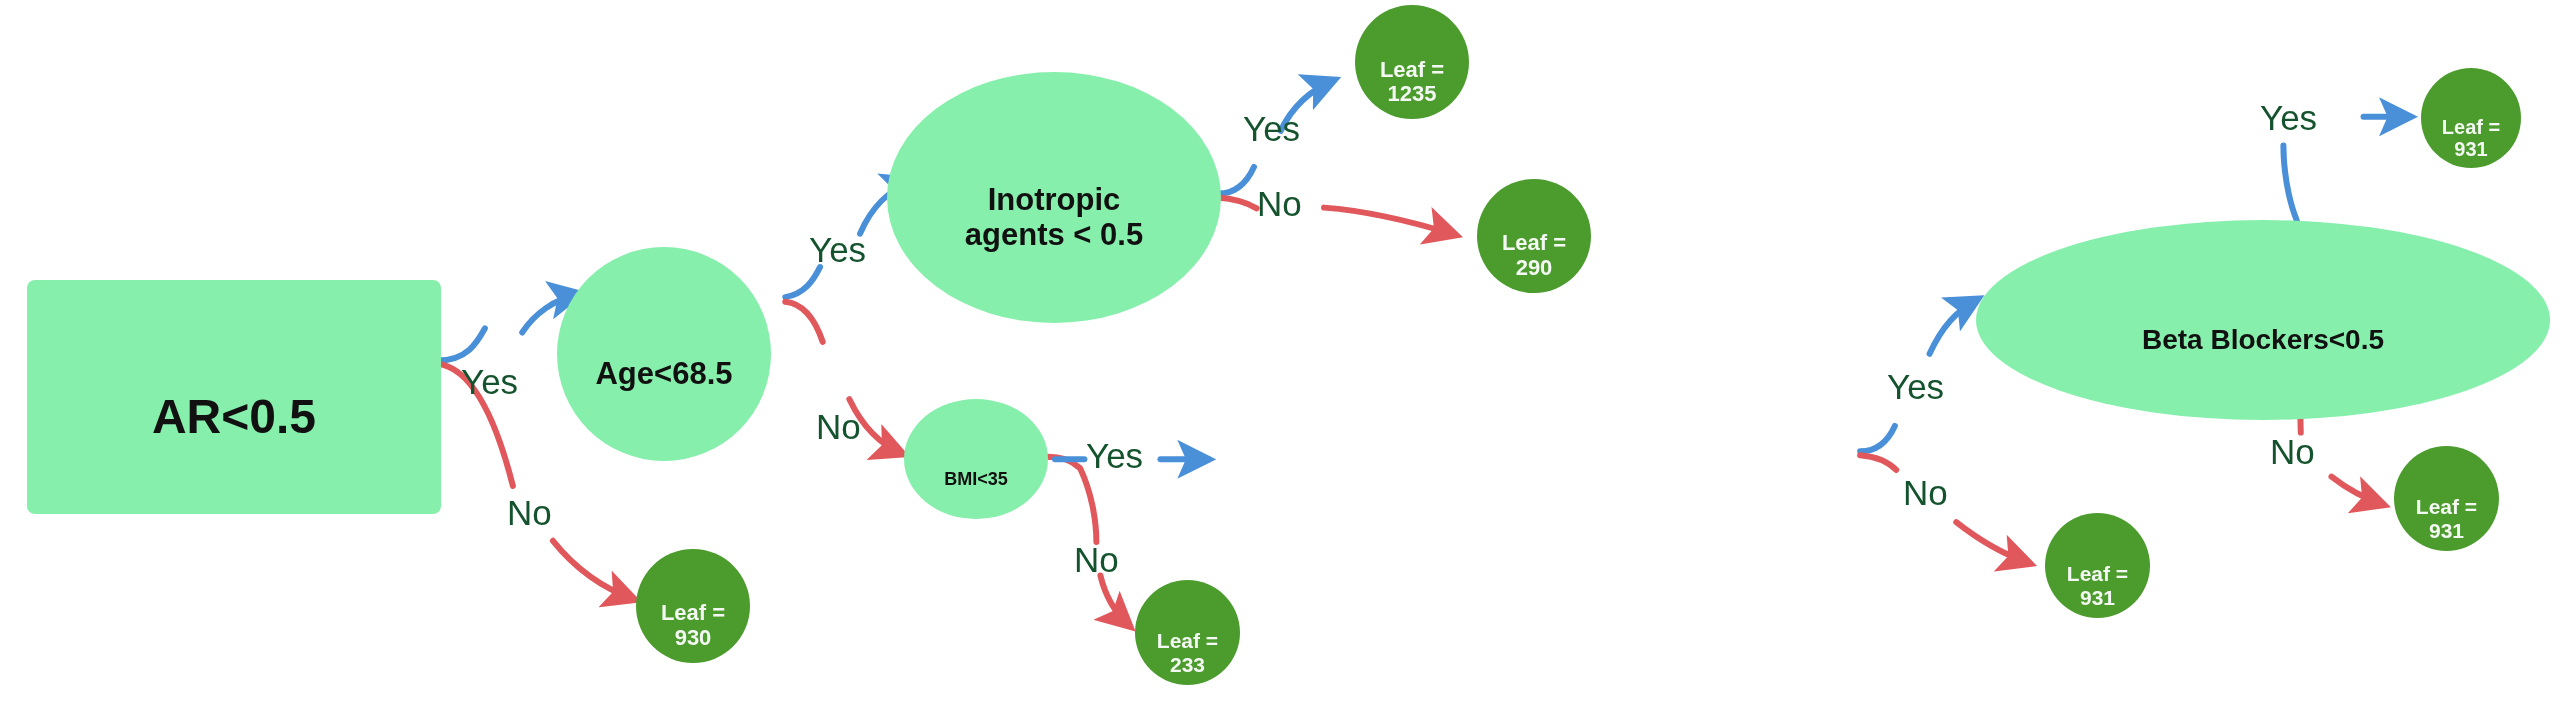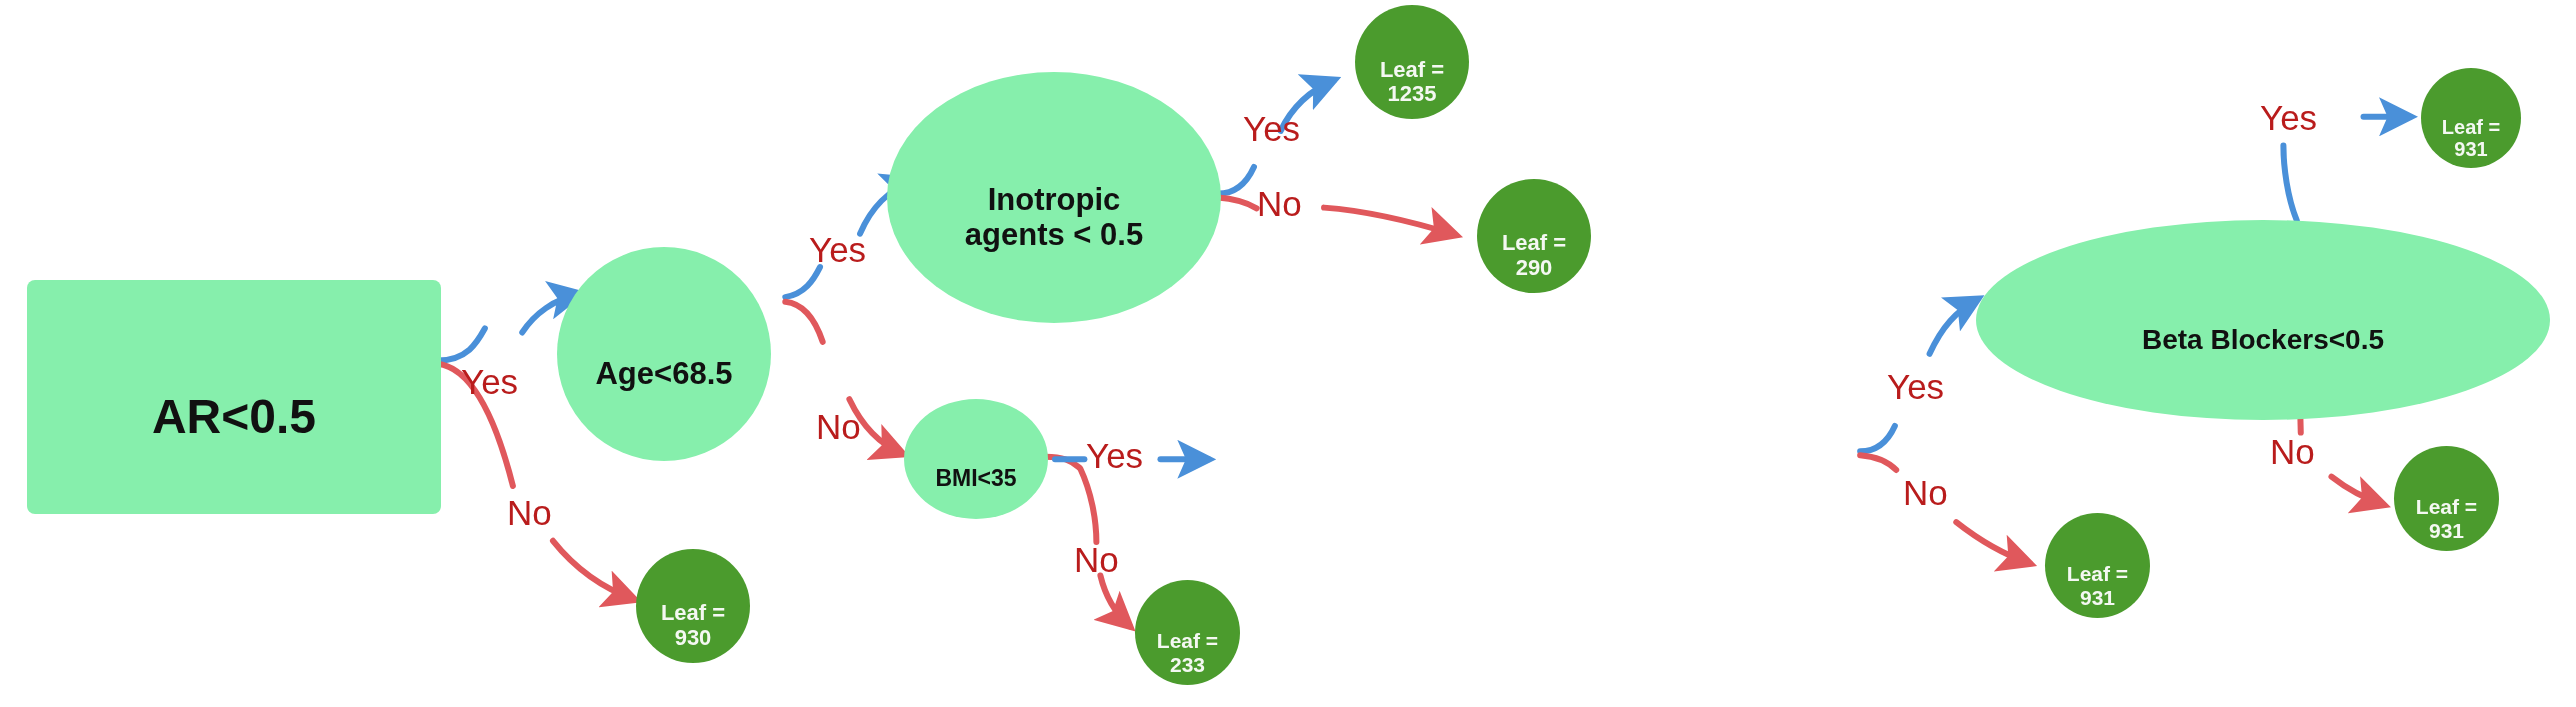--- a/index.html
+++ b/index.html
@@ -53,21 +53,21 @@
     border-radius: 50%;
   }
   .node .label {
     display: block;
     width: 94%;
     white-space: pre-line;
     margin-top: 40px;
   }
   .edge-label {
     position: absolute;
-    color: #b91c1c;
+    color: #14532d;
     font-weight: normal;
     white-space: nowrap;
     line-height: 1;
   }
 </style>
 </head>
 <body>
 
 <div id="canvas">
 
@@ -125,21 +125,21 @@
 
   <div class="node decision ellipse" style="left:557px; top:247px; width:214px; height:214px; font-size:31px;">
     <span class="label">Age&lt;68.5</span>
   </div>
 
   <div class="node decision ellipse" style="left:887px; top:72px; width:334px; height:251px; font-size:31px;">
     <span class="label">Inotropic
 agents &lt; 0.5</span>
   </div>
 
-  <div class="node decision ellipse" style="left:904px; top:399px; width:144px; height:120px; font-size:23px;">
+  <div class="node decision ellipse" style="left:904px; top:399px; width:144px; height:120px; font-size:18px;">
     <span class="label">BMI&lt;35</span>
   </div>
 
 
   <div class="node decision ellipse" style="left:1976px; top:220px; width:574px; height:200px; font-size:28px;">
     <span class="label">Beta Blockers&lt;0.5</span>
   </div>
 
   <div class="node leaf" style="left:636px; top:549px; width:114px; height:114px; font-size:22px;">
     <span class="label">Leaf =

